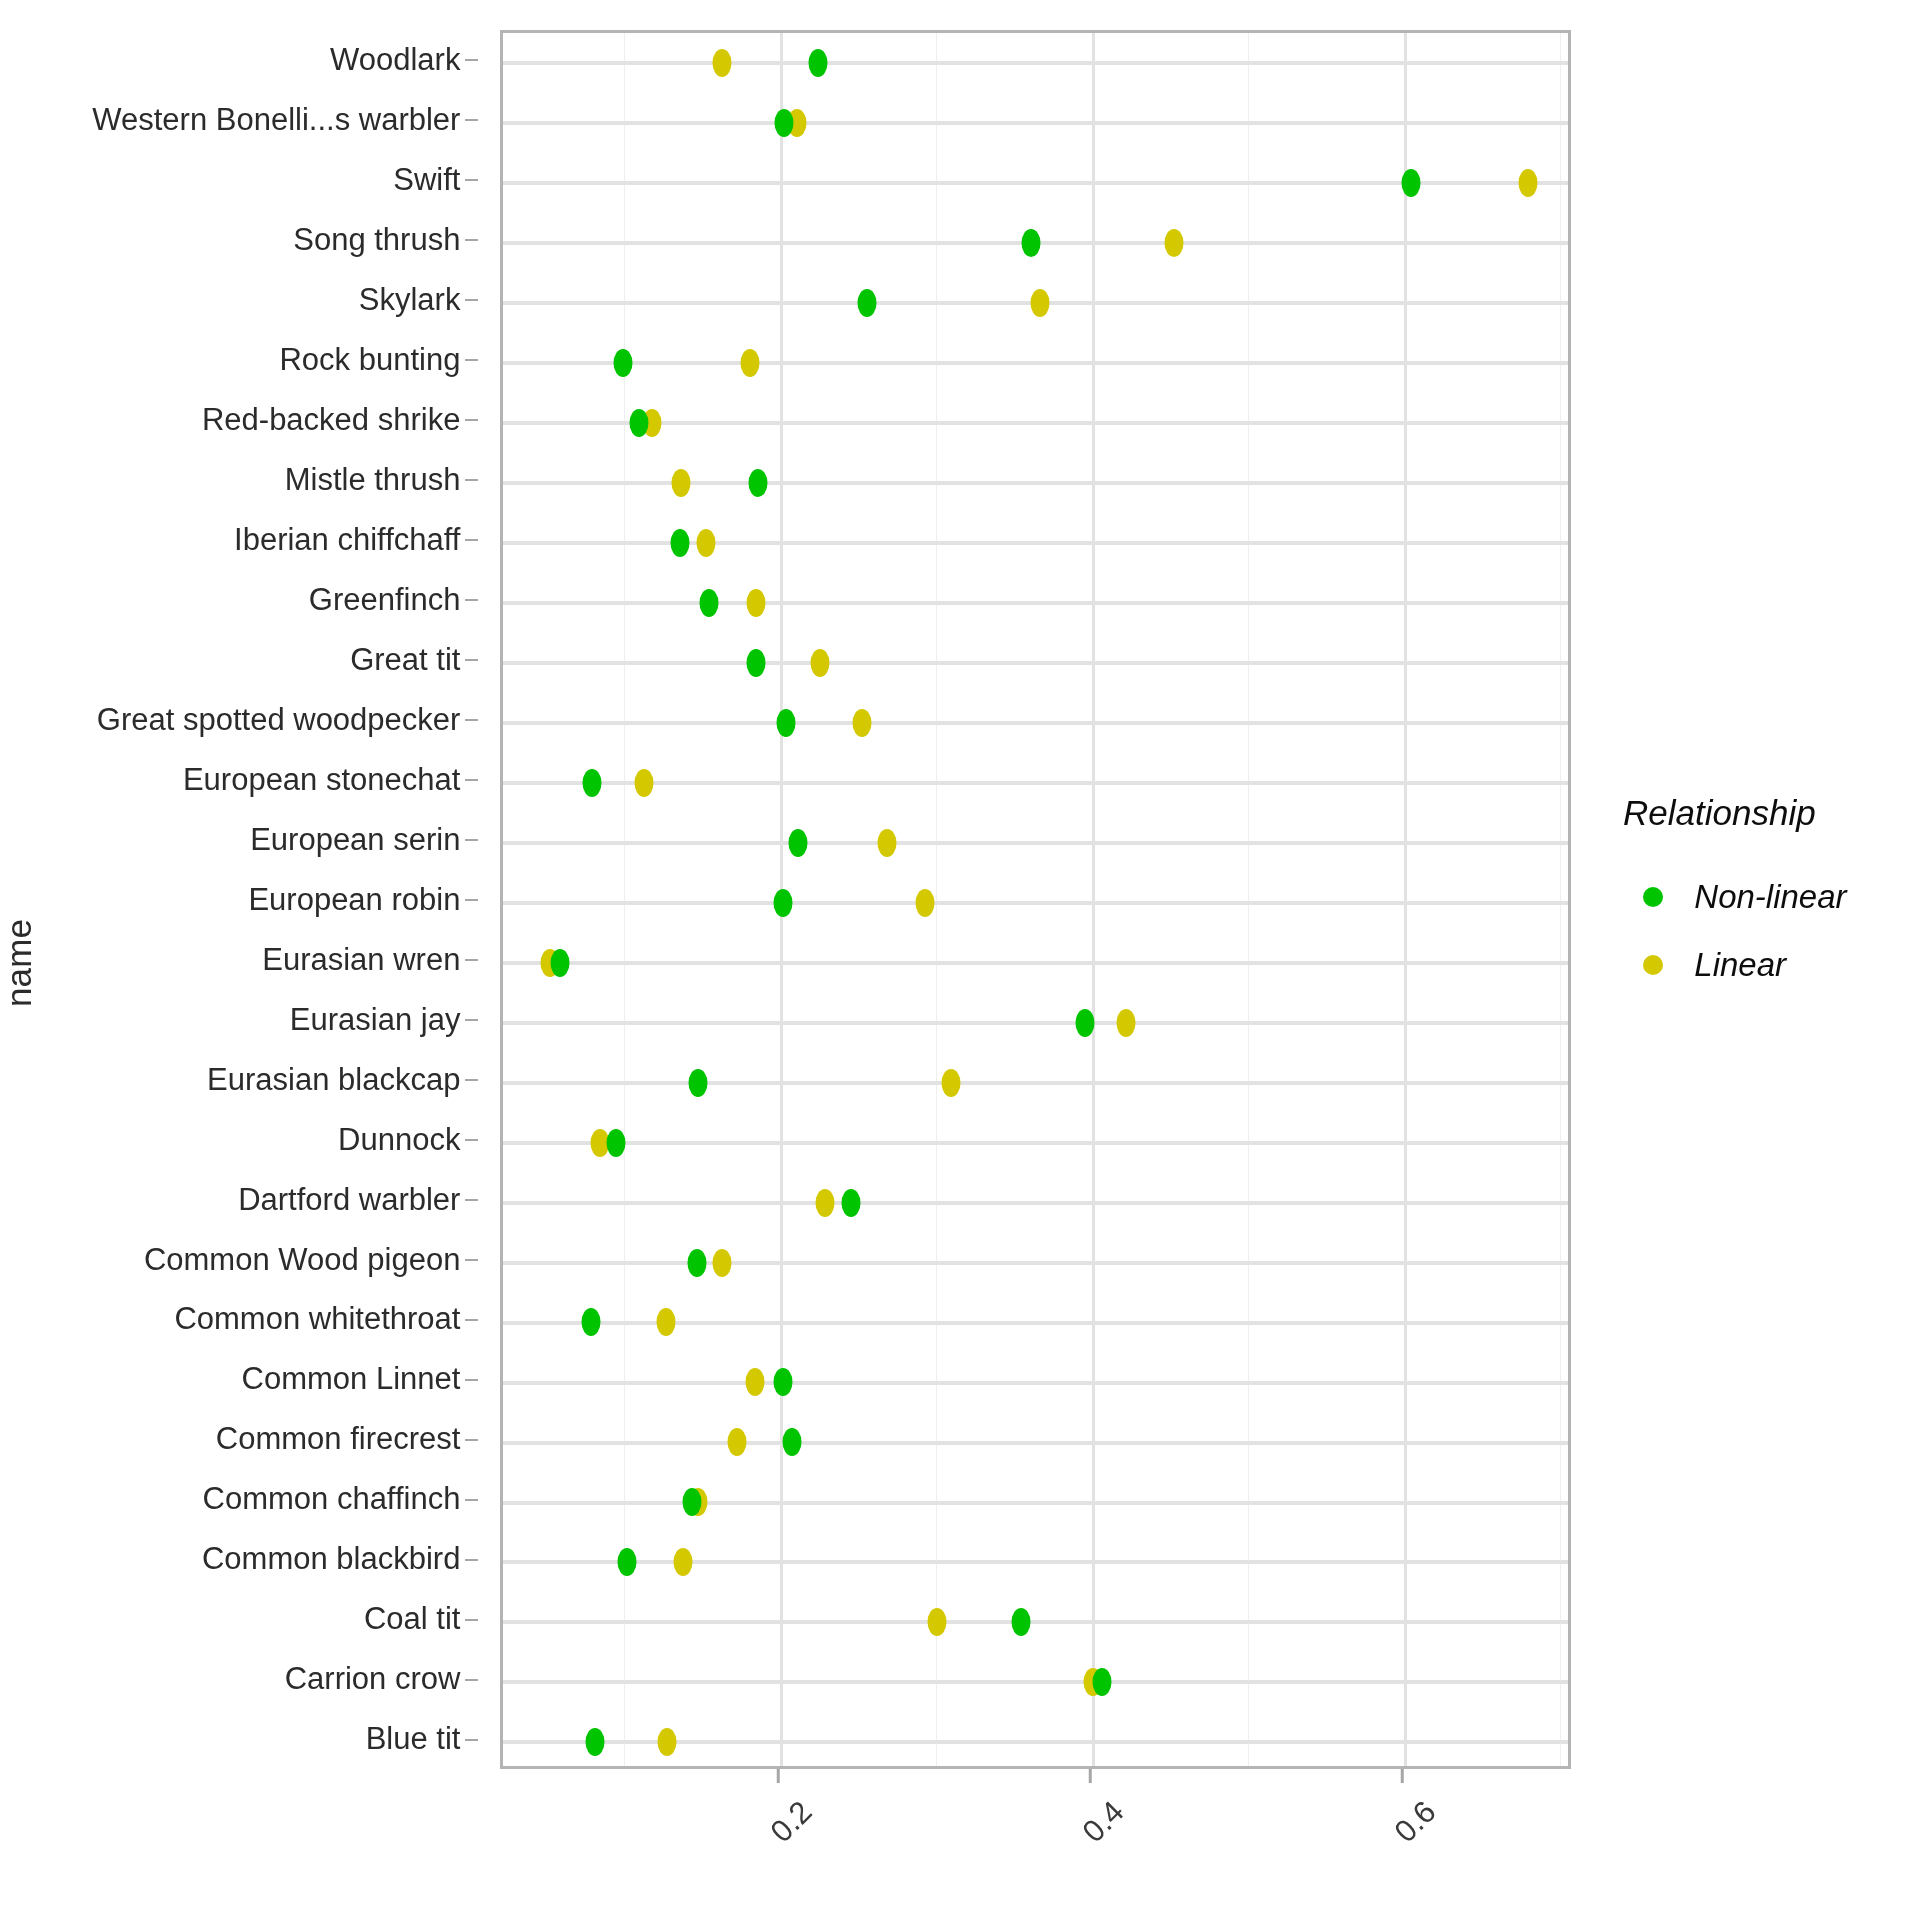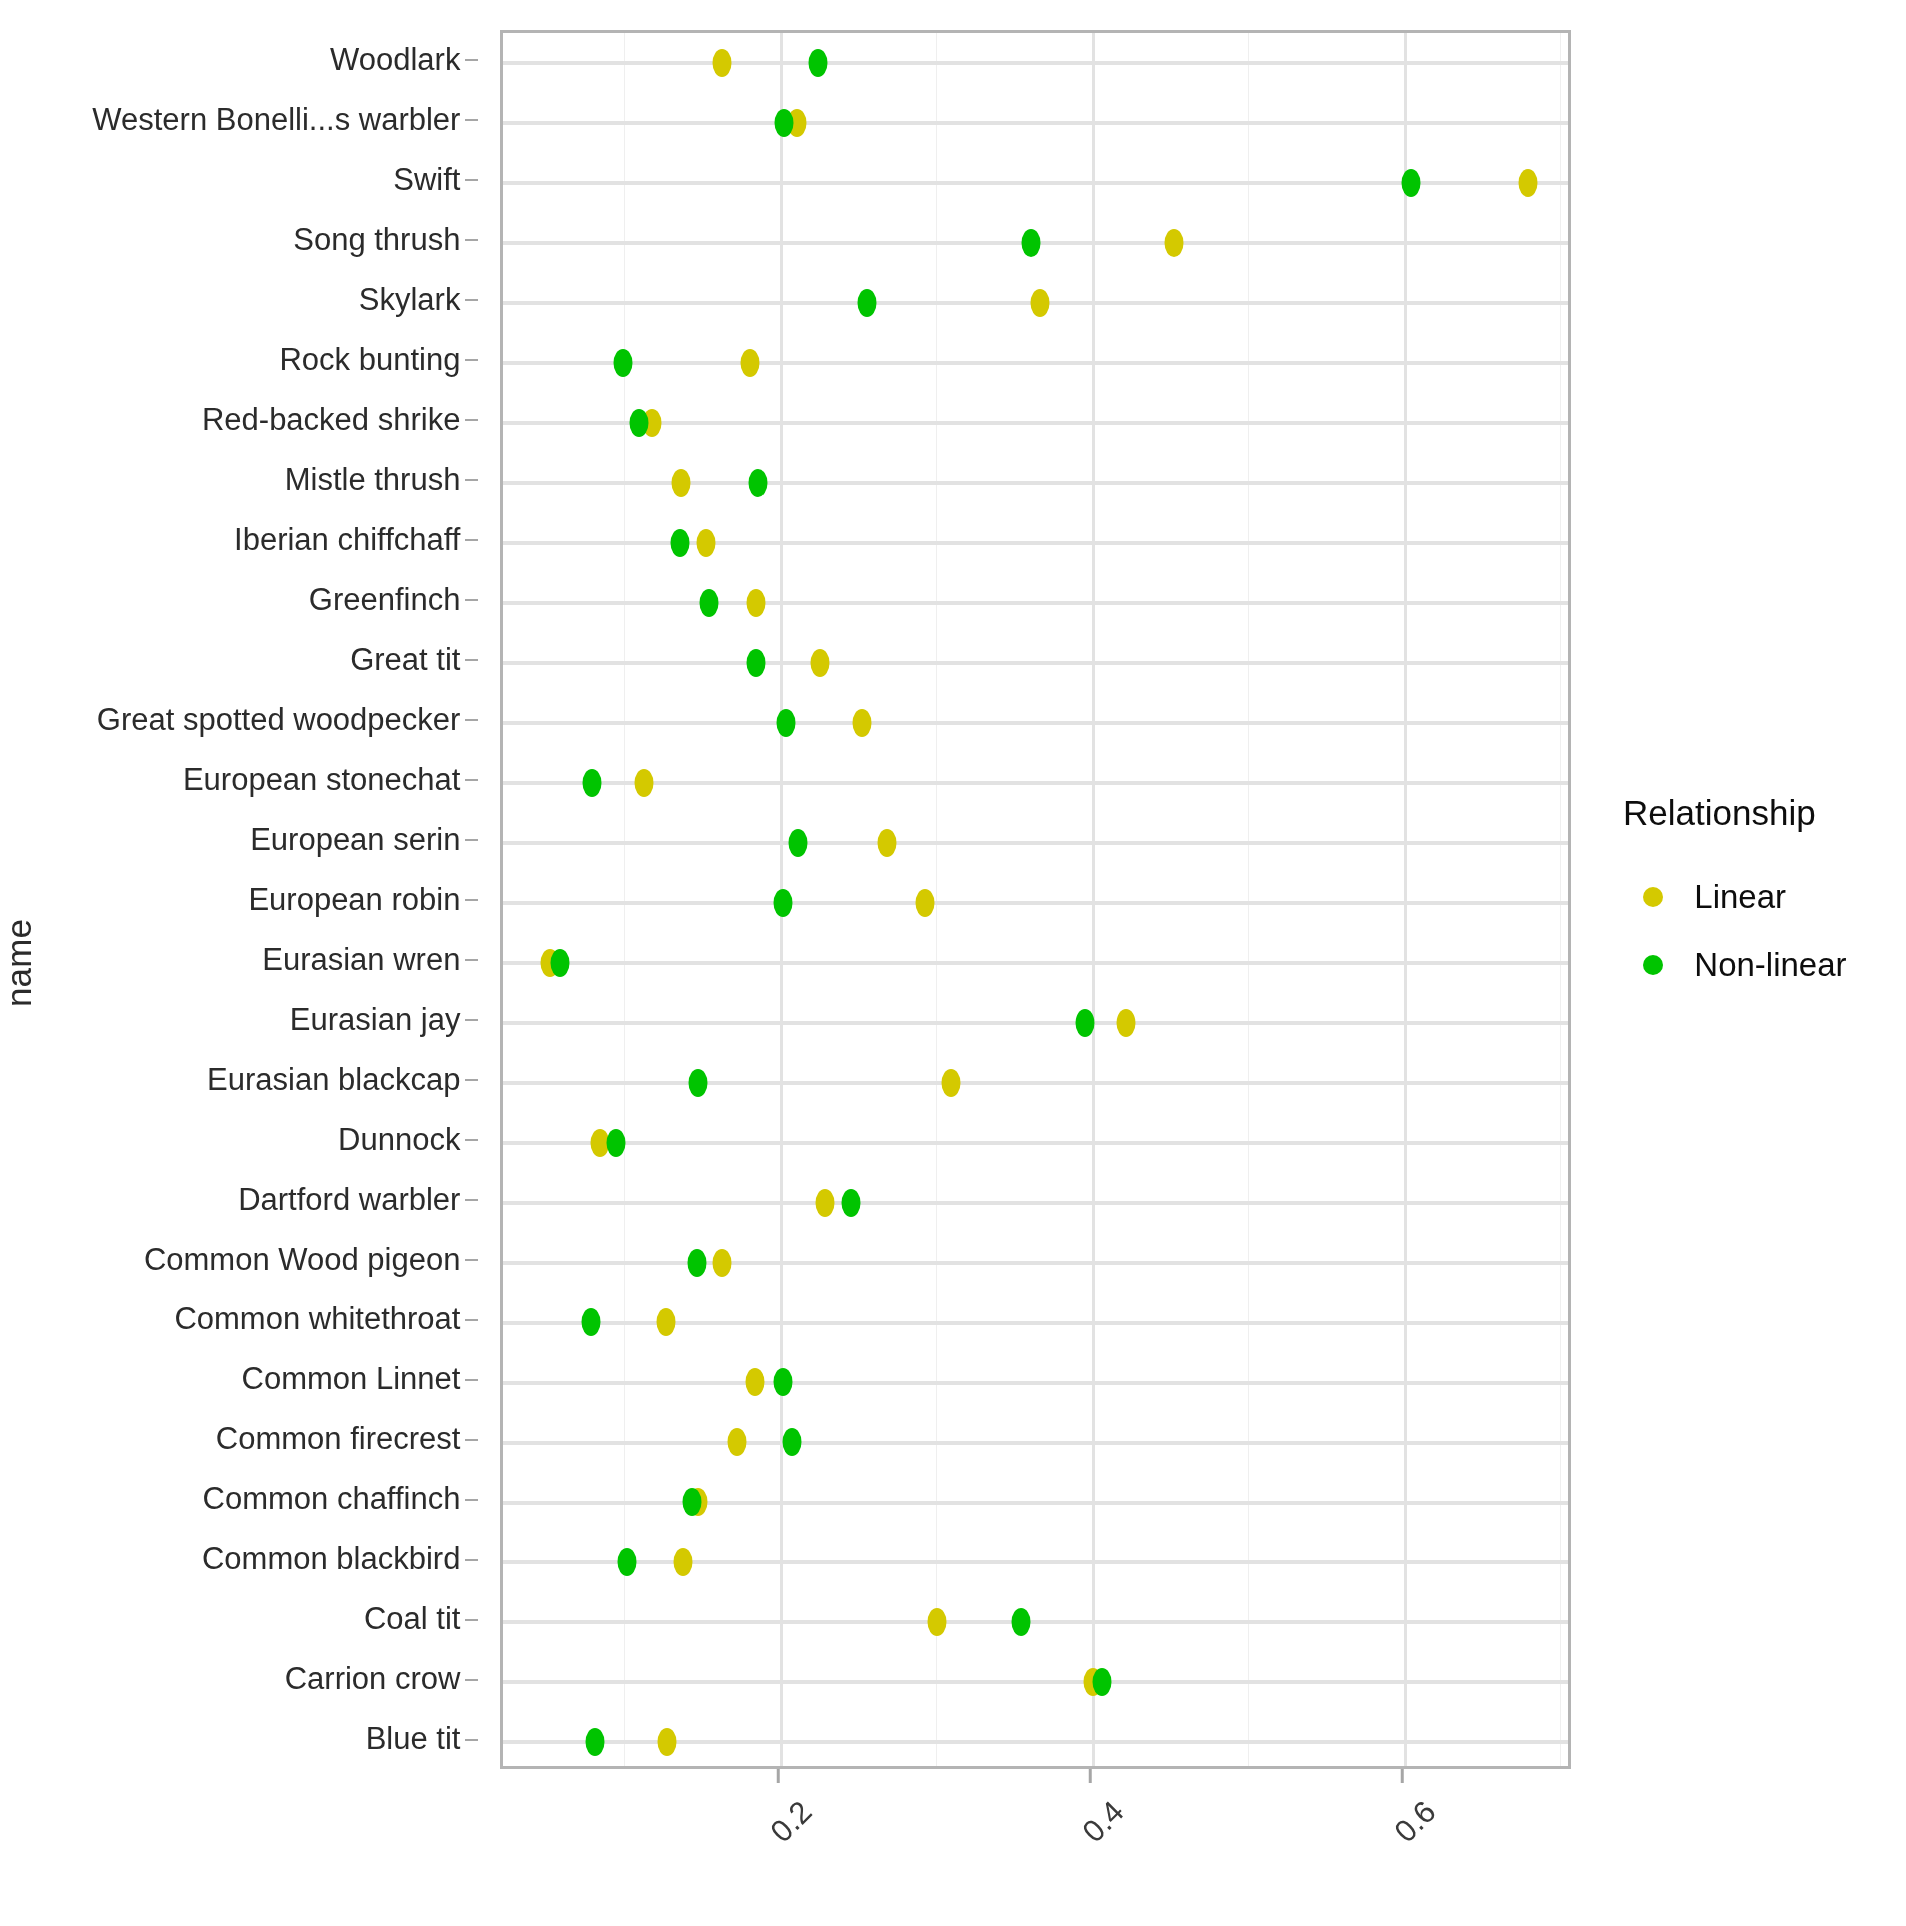--- a/index.html
+++ b/index.html
@@ -144,20 +144,21 @@
     font-size: 35px;
     color: #2b2b2b;
   }
 
   
   #legend {
     position: absolute;
     left: 1623px;
     top: 793px;
     width: 277px;
+    font-style: italic;
   }
   #legend-title {
     font-size: 35px;
     color: #0d0d0d;
     margin-bottom: 30px;
     white-space: nowrap;
   }
   .legend-item {
     display: flex;
     align-items: center;
@@ -357,27 +358,27 @@
       <div class="x-tick-mark" style="left: 902px;"></div>
       <div class="x-tick-label" style="left: 918px;">0.6</div>
     </div>
 
 
   <div id="legend">
     <div id="legend-title">Relationship</div>
     <div id="legend-items">
         <div class="legend-item">
           <div class="legend-key">
+            <span class="legend-swatch" style="background: rgb(0, 196, 0);"></span>
+          </div>
+          <div class="legend-label">Non-linear</div>
+        </div>
+        <div class="legend-item">
+          <div class="legend-key">
             <span class="legend-swatch" style="background: rgb(212, 201, 0);"></span>
           </div>
           <div class="legend-label">Linear</div>
         </div>
-        <div class="legend-item">
-          <div class="legend-key">
-            <span class="legend-swatch" style="background: rgb(0, 196, 0);"></span>
-          </div>
-          <div class="legend-label">Non-linear</div>
-        </div>
       </div>
   </div>
 
 </div>
 
 
 </body></html>

